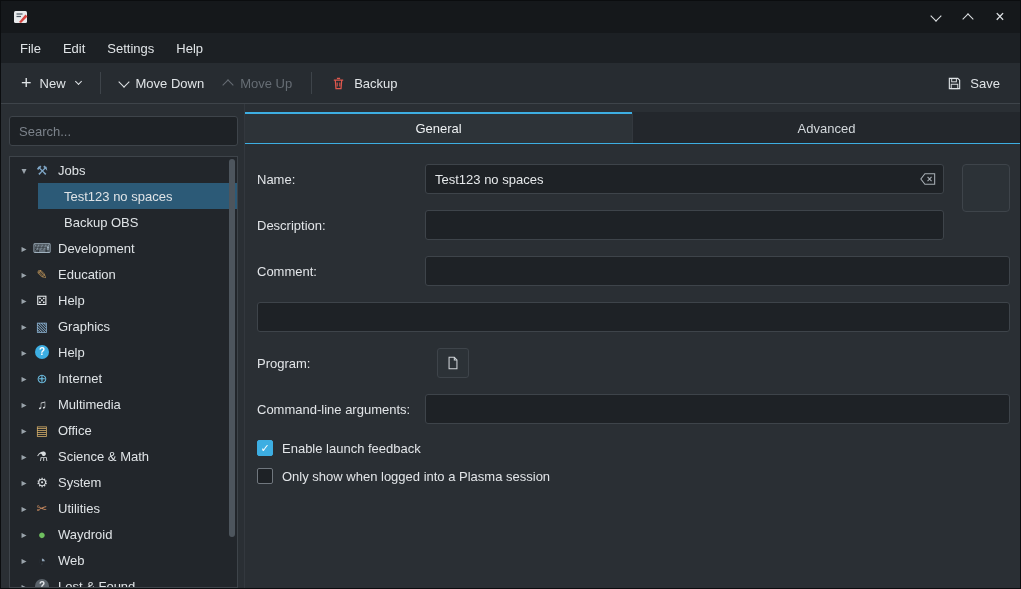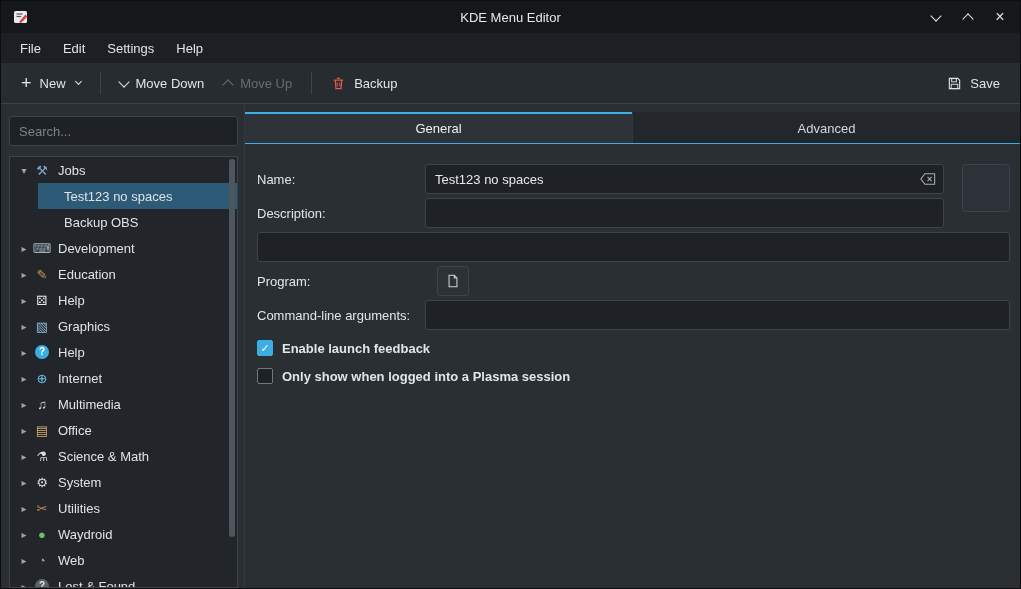--- a/index.html
+++ b/index.html
@@ -46,50 +46,49 @@
   .ti.circ{ width:14px; height:14px; line-height:14px; border-radius:50%; font-size:10px; font-weight:bold; margin:0 3px; }
   .tl{ margin-left:6px; }
   .tree-scrollbar{ position:absolute; top:2px; right:2px; width:6px; height:88%; background:#4d555d; border-radius:3px; }
   
   .right-pane{ flex:1; display:flex; flex-direction:column; min-width:0; padding-top:8px; border-left:1px solid #33383e;gap:6px; }
   .tab-bar{ display:flex; height:32px; flex:none; border-bottom:1px solid var(--accent,#3daee2); }
   .tab{ flex:1; display:flex; align-items:center; justify-content:center; background:#23272c; color:#d3d8dc; border-top:2px solid transparent; border-left:1px solid #33383e; font-size:13px; }
   .tab:first-child{ border-left:0; }
   .tab.active{ background:#2d3338; color:#eef1f3; border-top-color:var(--accent,#3daee2); }
   .pane{ flex:1; padding:14px 10px 0 12px; position:relative; }
-  .frow{ display:flex; align-items:center; margin-bottom:4px; }
+  .frow{ display:flex; align-items:center; margin-bottom:16px; }
   .frow.short{ margin-right:66px; }
   .flabel{ width:168px; flex:none; color:#e2e5e8; }
   .iwrap{ flex:1; position:relative; display:flex; }
   .tinput{ width:100%; height:30px; background:#1e2226; border:1px solid #3e444a; border-radius:3px; color:#e6e9eb; font:inherit; font-size:13px; padding:0 9px; }
   .tinput.has-clear{ padding-right:32px; }
   .clear-btn{ position:absolute; right:8px; top:50%; transform:translateY(-50%); display:flex; cursor:default; }
   .browse-btn{ width:32px; height:30px; flex:none; margin-left:12px; background:#2c3237; border:1px solid #3e444a; border-radius:3px; display:flex; align-items:center; justify-content:center; padding:0; }
   .icon-picker-btn{ position:absolute; top:14px; right:10px; width:48px; height:48px; background:#2c3237; border:1px solid #3e444a; border-radius:4px; }
   .cbgroup{ margin-top:10px; }
   .cbrow{ display:flex; align-items:center; gap:9px; margin-bottom:12px; }
   .cb{ width:16px; height:16px; flex:none; border:1px solid #70777e; border-radius:2px; background:#1e2226; color:#fff; font-size:11px; line-height:14px; text-align:center; }
   .cb.checked{ background:var(--accent,#3daee2); border-color:var(--accent,#3daee2); }
-  .cbl{ color:#e2e5e8;font-weight:bold; }
+  .cbl{ color:#e2e5e8; }
 </style>
 </head>
 <body>
 
 <div class="window" style="--accent: #3daee2; --selection: #2c5a77;">
 
   <div class="titlebar">
     <span class="app-icon">
       <svg width="16" height="16" viewBox="0 0 16 16">
         <rect x="1" y="2" width="13" height="12" rx="1.5" fill="#e8eaec"></rect>
         <line x1="3.5" y1="5" x2="9.5" y2="5" stroke="#4d5a66" stroke-width="1.2"></line>
         <line x1="3.5" y1="7.5" x2="8" y2="7.5" stroke="#4d5a66" stroke-width="1.2"></line>
         <path d="M6 13 L12.5 5.5 L14.5 7.5 L8 14 Z" fill="#d64541"></path>
       </svg>
     </span>
-    <span class="title">KDE Menu Editor</span>
     <span class="win-controls">
       <span class="wbtn">
           <span class="chev chev-down"></span>
         </span>
       <span class="wbtn">
           <span class="chev chev-up"></span>
         </span>
       <span class="wbtn">
           <span class="x">×</span>
         </span>
@@ -251,20 +250,26 @@
                 </span>
               </div>
             </div>
             <div class="frow short">
               <span class="flabel">Description:</span>
               <div class="iwrap">
                 <input class="tinput" style="">
               </div>
             </div>
             <div class="frow">
+              <span class="flabel">Comment:</span>
+              <div class="iwrap">
+                <input class="tinput" style="">
+              </div>
+            </div>
+            <div class="frow">
               <div class="iwrap">
                 <input class="tinput" style="">
               </div>
             </div>
             <div class="frow">
               <span class="flabel">Program:</span>
               <button class="browse-btn">
                 <svg viewBox="0 0 16 16" width="14" height="14">
                   <path d="M3.5 1.5h6L12.5 4.5v10h-9z" fill="none" stroke="#cfd4d8" stroke-width="1.2"></path>
                   <path d="M9.5 1.5v3h3" fill="none" stroke="#cfd4d8" stroke-width="1.2"></path>

